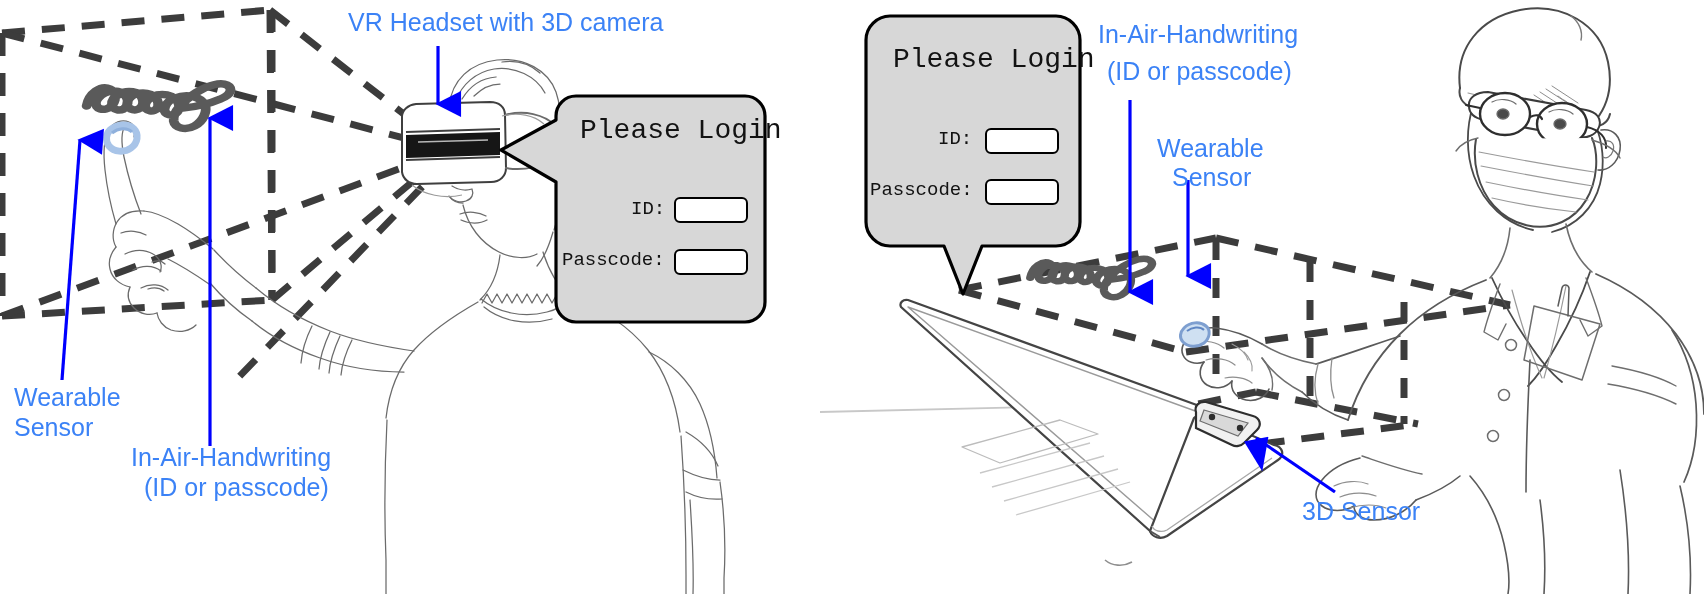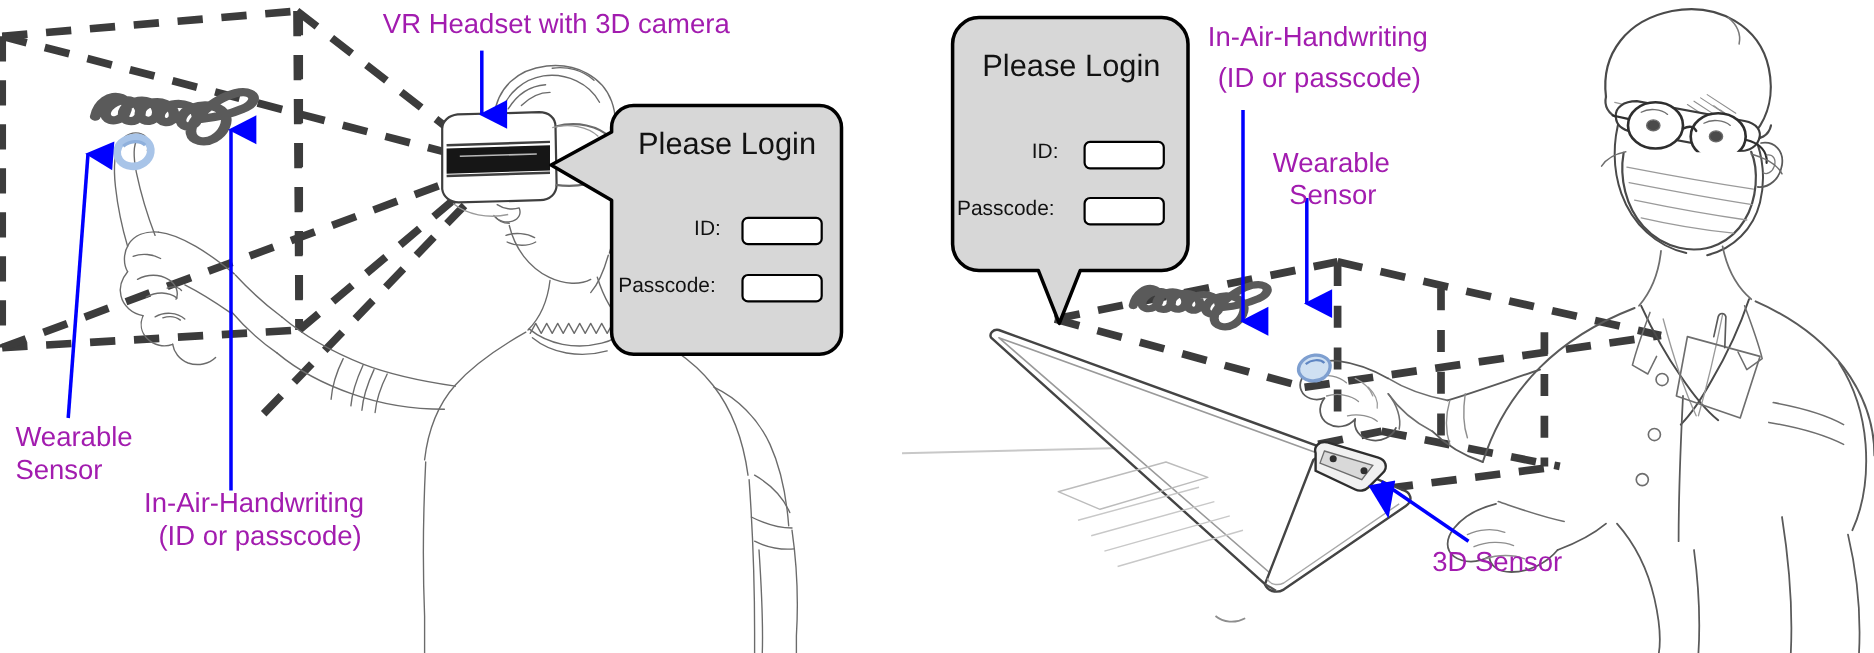--- a/index.html
+++ b/index.html
@@ -1,22 +1,22 @@
 <!DOCTYPE html>
 <html><head>
 <meta charset="utf-8">
 <style>
   html,body{margin:0;padding:0;background:#ffffff;}
   body{width:1704px;height:594px;overflow:hidden;font-family:"Liberation Sans",sans-serif;}
   #stage{position:relative;width:1704px;height:594px;background:#fff;}
   .layer{position:absolute;left:0;top:0;width:1704px;height:594px;}
   svg{display:block;}
-  .lbl{position:absolute;color:#a21caf;font-family:"Liberation Sans",sans-serif;
+  .lbl{position:absolute;color:#3b82f6;font-family:"Liberation Sans",sans-serif;
        font-size:25px;line-height:29px;white-space:nowrap;font-weight:400;}
-  .panel-txt{position:absolute;color:#121212;font-family:Liberation Sans, sans-serif;white-space:nowrap;}
+  .panel-txt{position:absolute;color:#121212;font-family:Liberation Mono, monospace;white-space:nowrap;}
   .ptitle{font-size:28px;}
   .pfield{font-size:19px;}
   .pbox{position:absolute;background:#ffffff;border:2.5px solid #000;border-radius:6px;box-sizing:border-box;}
 </style>
 </head>
 <body>
 
 <div id="stage">
 
   <svg class="layer" viewBox="0 0 1704 594" width="1704" height="594" xmlns="http://www.w3.org/2000/svg">

